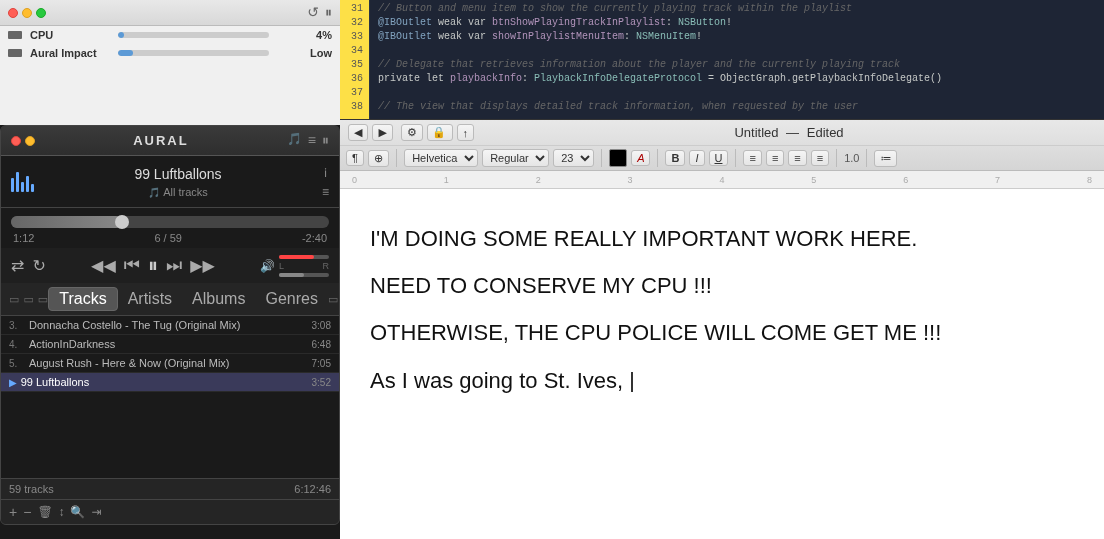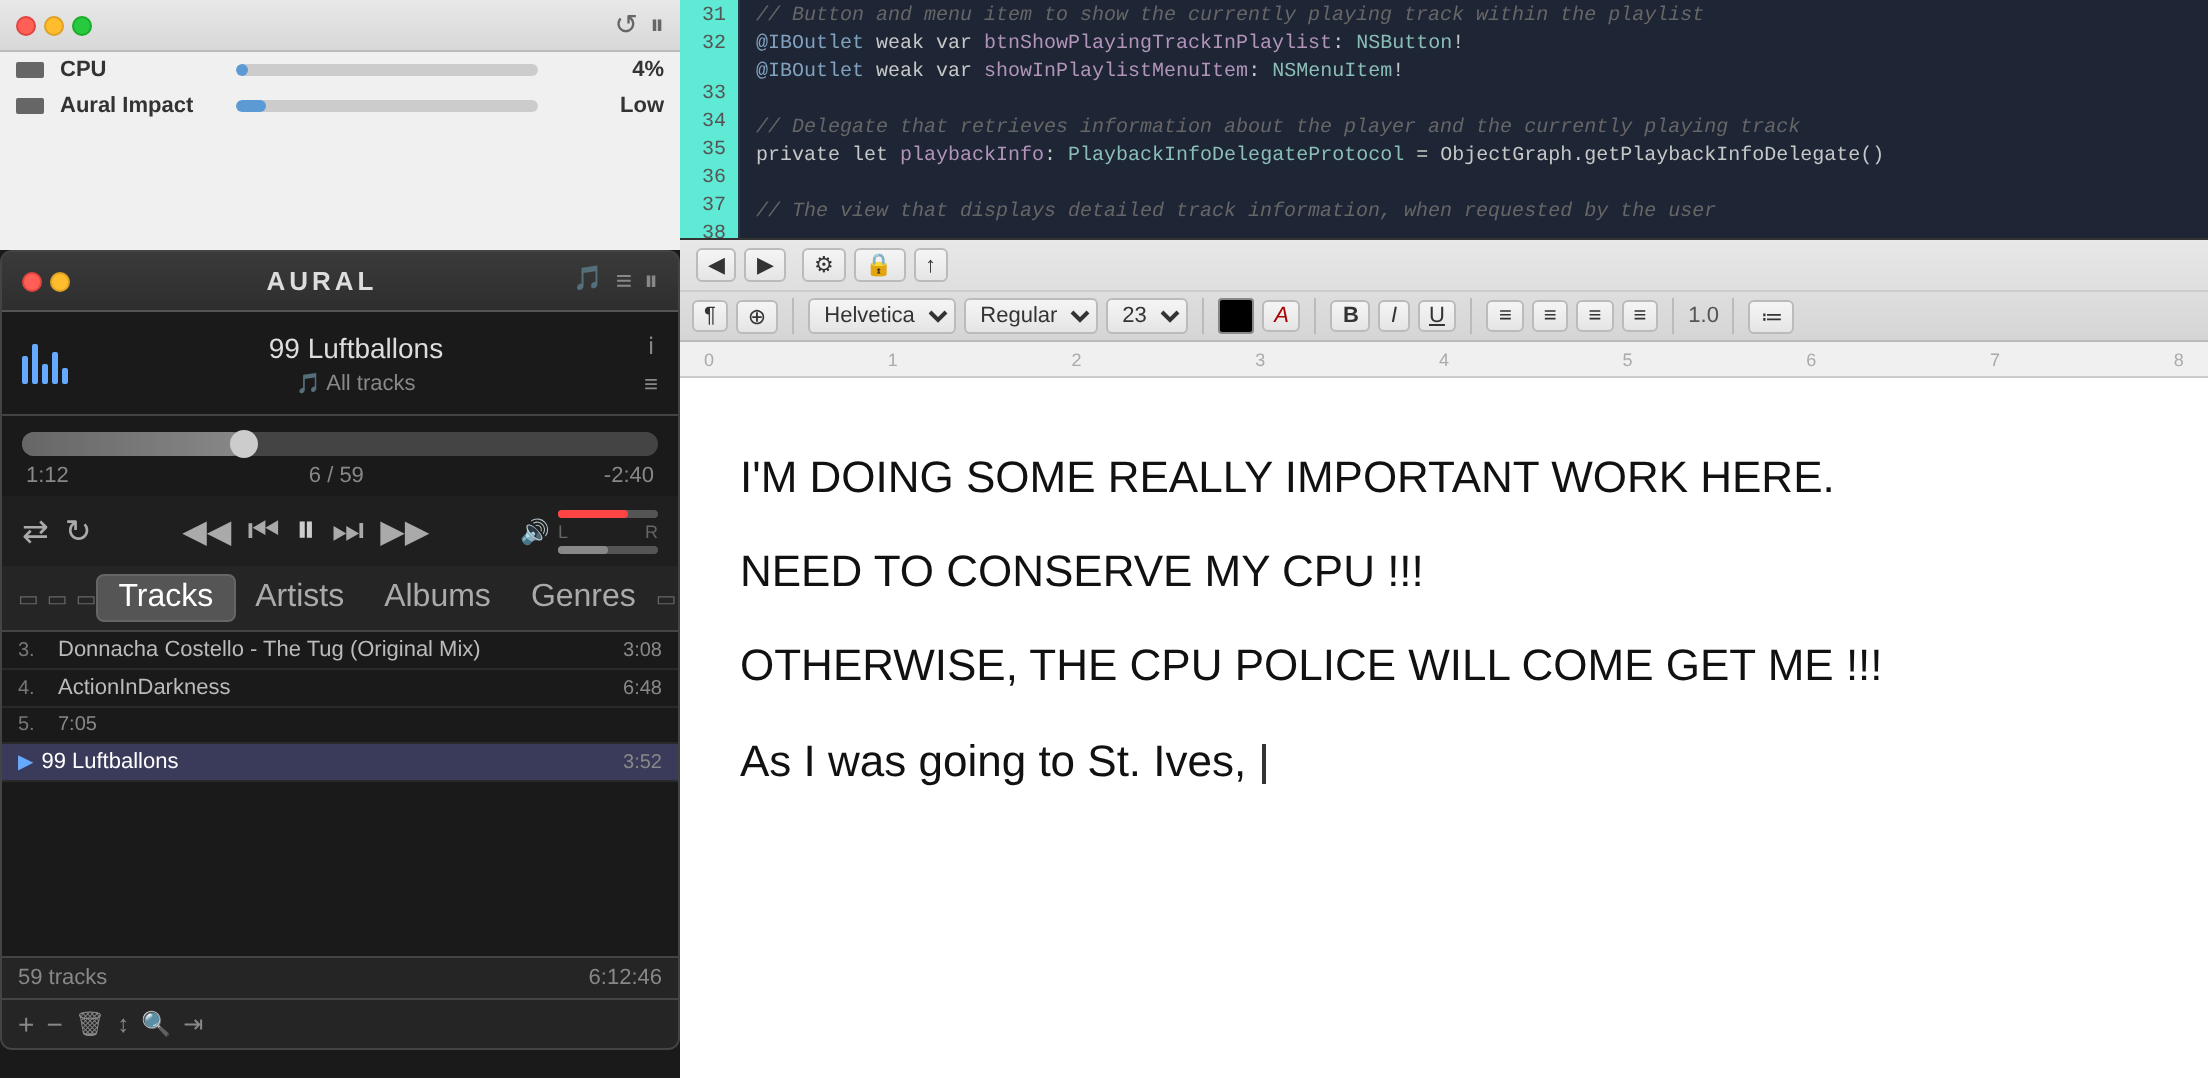--- a/index.html
+++ b/index.html
@@ -394,20 +394,21 @@
         <span class="track-name">Donnacha Costello - The Tug (Original Mix)</span>
         <span class="track-duration">3:08</span>
       </div>
       <div class="track-item">
         <span class="track-num">4.</span>
         <span class="track-name">ActionInDarkness</span>
         <span class="track-duration">6:48</span>
       </div>
       <div class="track-item">
         <span class="track-num">5.</span>
+        <span class="track-name">August Rush - Here &amp; Now (Original Mix)</span>
         <span class="track-duration">7:05</span>
       </div>
       <div class="track-item active">
         <span class="track-icon">▶</span>
         <span class="track-name">99 Luftballons</span>
         <span class="track-duration">3:52</span>
       </div>
     </div>
 
     <div class="track-footer">
@@ -424,24 +425,24 @@
       <button style="background:none;border:none;color:#888;font-size:12px;cursor:pointer;">⇥</button>
     </div>
   </div>
 </div>
 
 <div class="text-editor">
 
   <div style="background:#1e2535; height:120px; overflow:hidden; font-family:'Courier New',monospace; font-size:10px; border-bottom:1px solid #333;">
     <div style="display:flex; height:100%;">
 
-      <div style="background:#5eead4; padding:2px 6px; color:#555; text-align:right; min-width:30px; border-right:1px solid #2a3545;">
+      <div style="background:#fde047; padding:2px 6px; color:#555; text-align:right; min-width:30px; border-right:1px solid #2a3545;">
         <div style="line-height:14px;">31</div>
         <div style="line-height:14px;">32</div>
-        <div style="line-height:14px;margin-top:11px;">33</div>
+        <div style="line-height:14px;">33</div>
         <div style="line-height:14px;">34</div>
         <div style="line-height:14px;">35</div>
         <div style="line-height:14px;">36</div>
         <div style="line-height:14px;">37</div>
         <div style="line-height:14px;">38</div>
       </div>
 
       <div style="padding:2px 8px; overflow:hidden; color:#c5c8c6;">
         <div style="line-height:14px; color:#666; font-style:italic;">// Button and menu item to show the currently playing track within the playlist</div>
         <div style="line-height:14px;"><span style="color:#81a2be;">@IBOutlet</span> weak var <span style="color:#b294bb;">btnShowPlayingTrackInPlaylist</span>: <span style="color:#8abeb7;">NSButton</span>!</div>
@@ -460,20 +461,25 @@
     <div class="editor-header">
       <div class="editor-toolbar-top">
         <div style="display:flex; gap:4px;">
           <button class="toolbar-btn">◀</button>
           <button class="toolbar-btn">▶</button>
         </div>
         <div style="display:flex; gap:4px;">
           <button class="toolbar-btn">⚙</button>
           <button class="toolbar-btn">🔒</button>
           <button class="toolbar-btn">↑</button>
+        </div>
+        <div class="editor-title">
+          <span>Untitled</span>
+          <span style="margin:0 4px;">—</span>
+          <span>Edited</span>
         </div>
       </div>
       <div class="editor-toolbar">
         <button class="toolbar-btn">¶</button>
         <button class="toolbar-btn">⊕</button>
         <div class="toolbar-separator"></div>
         <select class="toolbar-select">
           <option>Helvetica</option>
         </select>
         <select class="toolbar-select">

